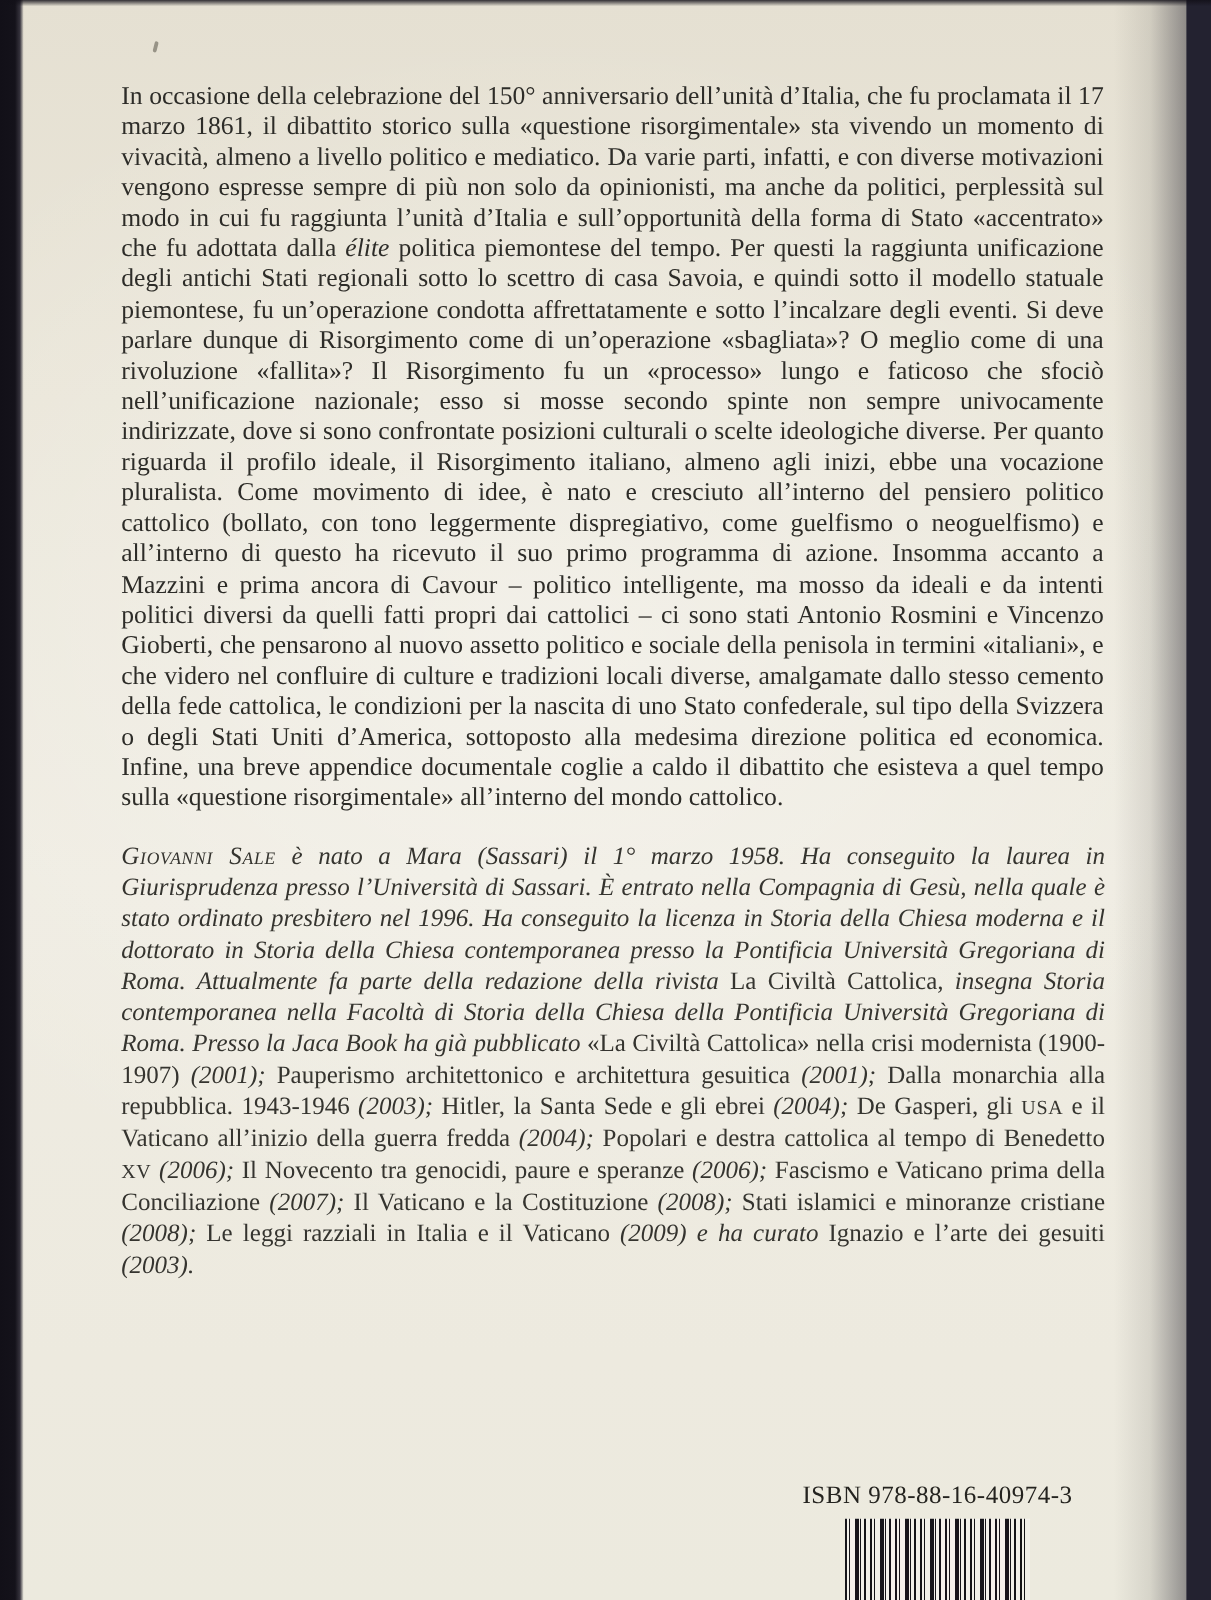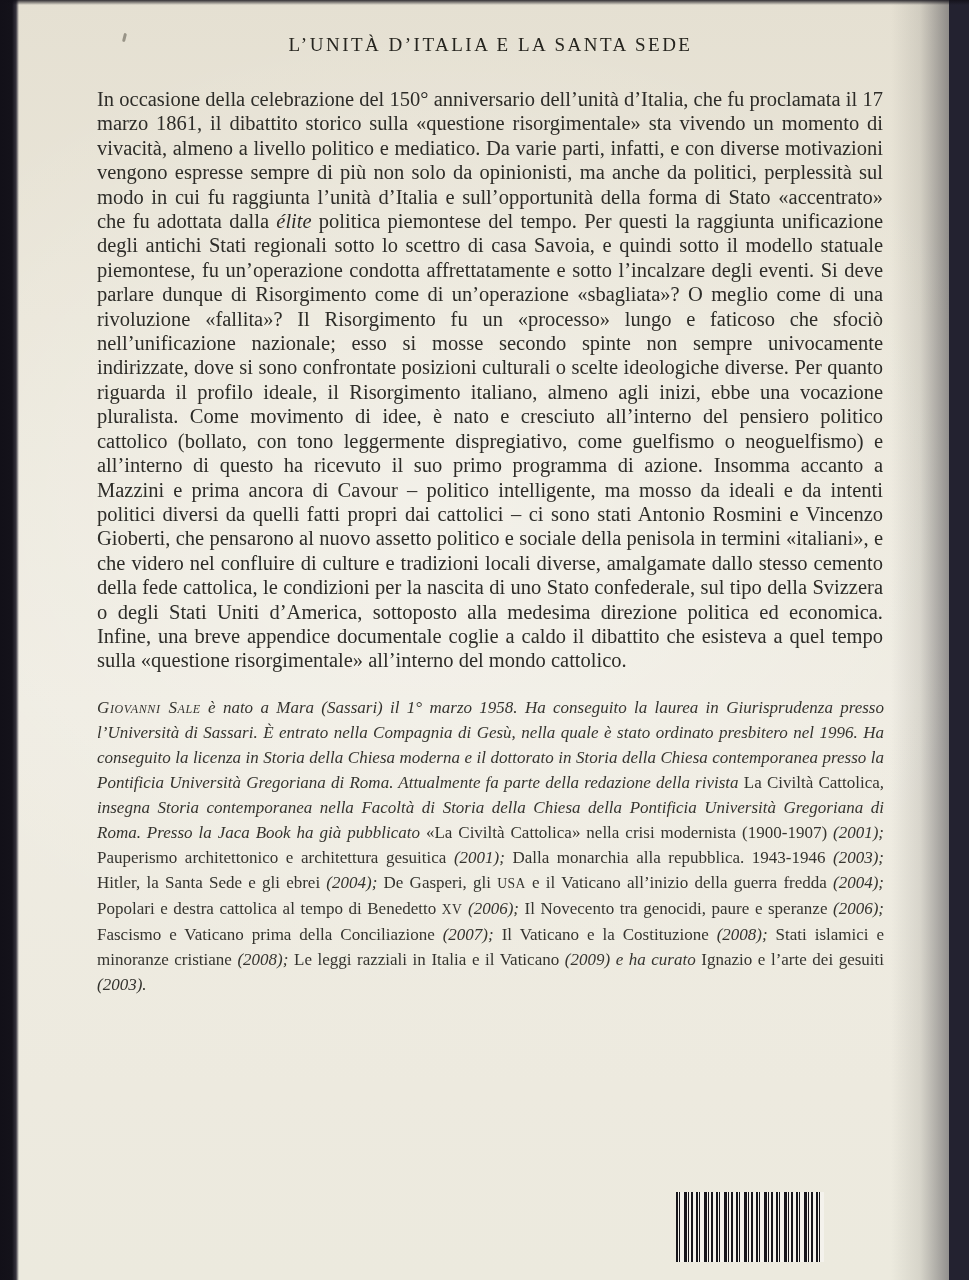--- a/index.html
+++ b/index.html
@@ -14,21 +14,21 @@
     background:linear-gradient(90deg,#121018 0px,#14121a 12px,#37343e 16px,rgba(55,52,62,0) 19px);}
   .band-top{position:absolute;left:0;top:0;width:100%;height:5px;
     background:linear-gradient(180deg,rgba(18,16,24,0.85),rgba(18,16,24,0));}
   .edge-shade-right{position:absolute;top:0;right:20px;width:58px;height:100%;
     background:linear-gradient(90deg,rgba(130,128,120,0) 0%,rgba(128,126,120,0.20) 50%,rgba(72,70,76,0.55) 100%);}
   .band-right{position:absolute;top:0;right:0;width:20px;height:100%;background:#232230;}
   .content{position:absolute;left:97px;top:34px;width:787px;}
   .title{margin:0;text-align:center;font-weight:normal;font-size:19px;
     letter-spacing:2.5px;color:#26251f;white-space:nowrap;}
   .synopsis{margin:31px 1px 0 0;font-size:20.5px;line-height:24.4px;text-align:justify;color:#2d2c28;}
-  .bio{margin:22px 0 0 0;font-size:17px;line-height:25px;text-align:justify;color:#35342f;}
+  .bio{margin:22px 0 0 0;font-size:20px;line-height:25px;text-align:justify;color:#35342f;}
   .run-roman{font-style:normal;}
   .run-italic{font-style:italic;}
   .run-scitalic{font-style:italic;font-variant:small-caps;letter-spacing:0.6px;}
   .run-romansc{font-style:normal;font-size:0.8em;letter-spacing:0.5px;}
   .isbn-area{position:absolute;left:555px;top:1185px;width:390px;text-align:center;}
   .isbn-text{font-size:20px;letter-spacing:0.4px;color:#24231f;}
   .barcode{width:148px;height:70px;margin:7px auto 0;
     background-color:#f4f2ec;
     background-image:repeating-linear-gradient(90deg,
       #17161b 0px 2px, transparent 2px 3px,
@@ -39,26 +39,26 @@
   .speck{position:absolute;left:123px;top:33px;width:3px;height:9px;
     background:#6f6a5e;border-radius:2px;transform:rotate(14deg);opacity:0.65;}
 </style>
 </head>
 <body>
 
 <div class="scan">
   <div class="speck"></div>
 
   <div class="content">
-    <h1 class="title">L’UNITÀ D’ITALIA E LA SANTA SEDE</h1>
     <p class="synopsis"><span class="run-roman">In occasione della celebrazione del 150° anniversario dell’unità d’Italia, che fu proclamata il 17 marzo 1861, il dibattito storico sulla «questione risorgimentale» sta vivendo un momento di vivacità, almeno a livello politico e mediatico. Da varie parti, infatti, e con diverse motivazioni vengono espresse sempre di più non solo da opinionisti, ma anche da politici, perplessità sul modo in cui fu raggiunta l’unità d’Italia e sull’opportunità della forma di Stato «accentrato» che fu adottata dalla </span><span class="run-italic">élite</span><span class="run-roman"> politica piemontese del tempo. Per questi la raggiunta unificazione degli antichi Stati regionali sotto lo scettro di casa Savoia, e quindi sotto il modello statuale piemontese, fu un’operazione condotta affrettatamente e sotto l’incalzare degli eventi. Si deve parlare dunque di Risorgimento come di un’operazione «sbagliata»? O meglio come di una rivoluzione «fallita»? Il Risorgimento fu un «processo» lungo e faticoso che sfociò nell’unificazione nazionale; esso si mosse secondo spinte non sempre univocamente indirizzate, dove si sono confrontate posizioni culturali o scelte ideologiche diverse. Per quanto riguarda il profilo ideale, il Risorgimento italiano, almeno agli inizi, ebbe una vocazione pluralista. Come movimento di idee, è nato e cresciuto all’interno del pensiero politico cattolico (bollato, con tono leggermente dispregiativo, come guelfismo o neoguelfismo) e all’interno di questo ha ricevuto il suo primo programma di azione. Insomma accanto a Mazzini e prima ancora di Cavour – politico intelligente, ma mosso da ideali e da intenti politici diversi da quelli fatti propri dai cattolici – ci sono stati Antonio Rosmini e Vincenzo Gioberti, che pensarono al nuovo assetto politico e sociale della penisola in termini «italiani», e che videro nel confluire di culture e tradizioni locali diverse, amalgamate dallo stesso cemento della fede cattolica, le condizioni per la nascita di uno Stato confederale, sul tipo della Svizzera o degli Stati Uniti d’America, sottoposto alla medesima direzione politica ed economica. Infine, una breve appendice documentale coglie a caldo il dibattito che esisteva a quel tempo sulla «questione risorgimentale» all’interno del mondo cattolico.</span></p>
     <p class="bio"><span class="run-scitalic">Giovanni Sale</span><span class="run-italic"> è nato a Mara (Sassari) il 1° marzo 1958. Ha conseguito la laurea in Giurisprudenza presso l’Università di Sassari. È entrato nella Compagnia di Gesù, nella quale è stato ordinato presbitero nel 1996. Ha conseguito la licenza in Storia della Chiesa moderna e il dottorato in Storia della Chiesa contemporanea presso la Pontificia Università Gregoriana di Roma. Attualmente fa parte della redazione della rivista </span><span class="run-roman">La Civiltà Cattolica</span><span class="run-italic">, insegna Storia contemporanea nella Facoltà di Storia della Chiesa della Pontificia Università Gregoriana di Roma. Presso la Jaca Book ha già pubblicato </span><span class="run-roman">«La Civiltà Cattolica» nella crisi modernista (1900-1907) </span><span class="run-italic">(2001);</span><span class="run-roman"> Pauperismo architettonico e architettura gesuitica </span><span class="run-italic">(2001);</span><span class="run-roman"> Dalla monarchia alla repubblica. 1943-1946 </span><span class="run-italic">(2003);</span><span class="run-roman"> Hitler, la Santa Sede e gli ebrei </span><span class="run-italic">(2004);</span><span class="run-roman"> De Gasperi, gli </span><span class="run-romansc">USA</span><span class="run-roman"> e il Vaticano all’inizio della guerra fredda </span><span class="run-italic">(2004);</span><span class="run-roman"> Popolari e destra cattolica al tempo di Benedetto </span><span class="run-romansc">XV</span><span class="run-roman"> </span><span class="run-italic">(2006);</span><span class="run-roman"> Il Novecento tra genocidi, paure e speranze </span><span class="run-italic">(2006);</span><span class="run-roman"> Fascismo e Vaticano prima della Conciliazione </span><span class="run-italic">(2007);</span><span class="run-roman"> Il Vaticano e la Costituzione </span><span class="run-italic">(2008);</span><span class="run-roman"> Stati islamici e minoranze cristiane </span><span class="run-italic">(2008);</span><span class="run-roman"> Le leggi razziali in Italia e il Vaticano </span><span class="run-italic">(2009)</span><span class="run-italic"> e ha curato </span><span class="run-roman">Ignazio e l’arte dei gesuiti </span><span class="run-italic">(2003).</span></p>
   </div>
 
   <div class="isbn-area">
+    <div class="isbn-text">ISBN 978-88-16-40974-3</div>
     <div class="barcode"></div>
   </div>
 
   <div class="edge-shade-right"></div>
   <div class="band-right"></div>
   <div class="band-left"></div>
   <div class="band-top"></div>
 </div>
 
 </body></html>

